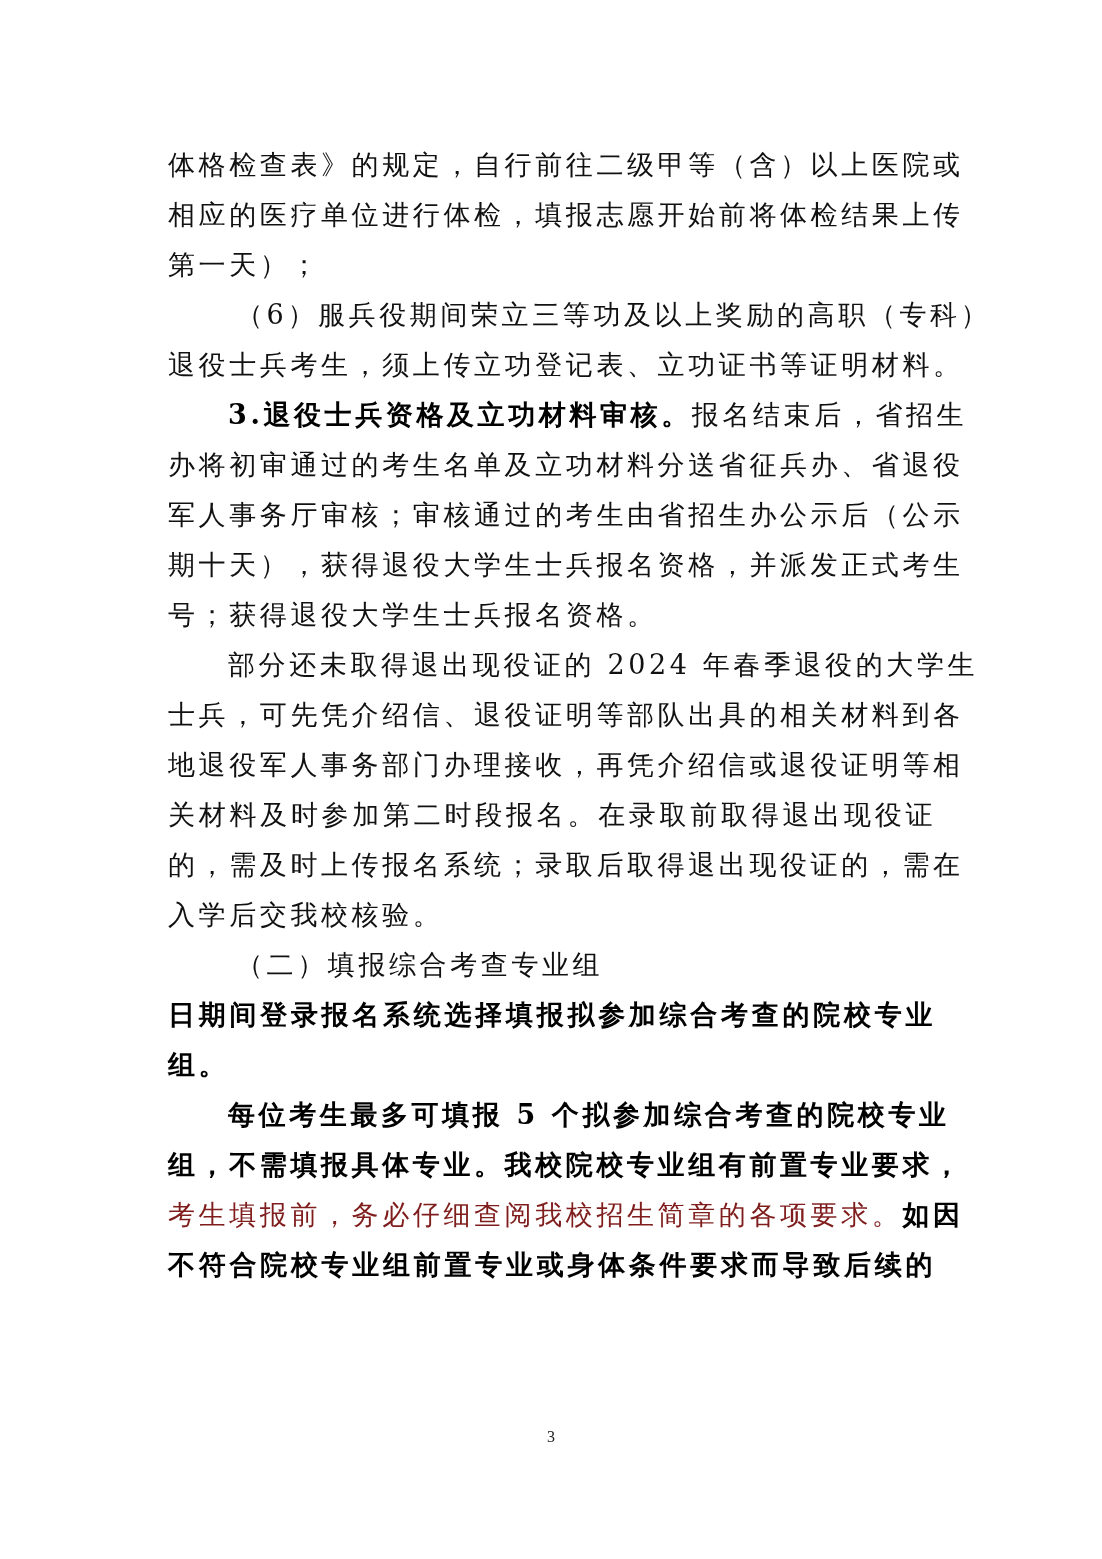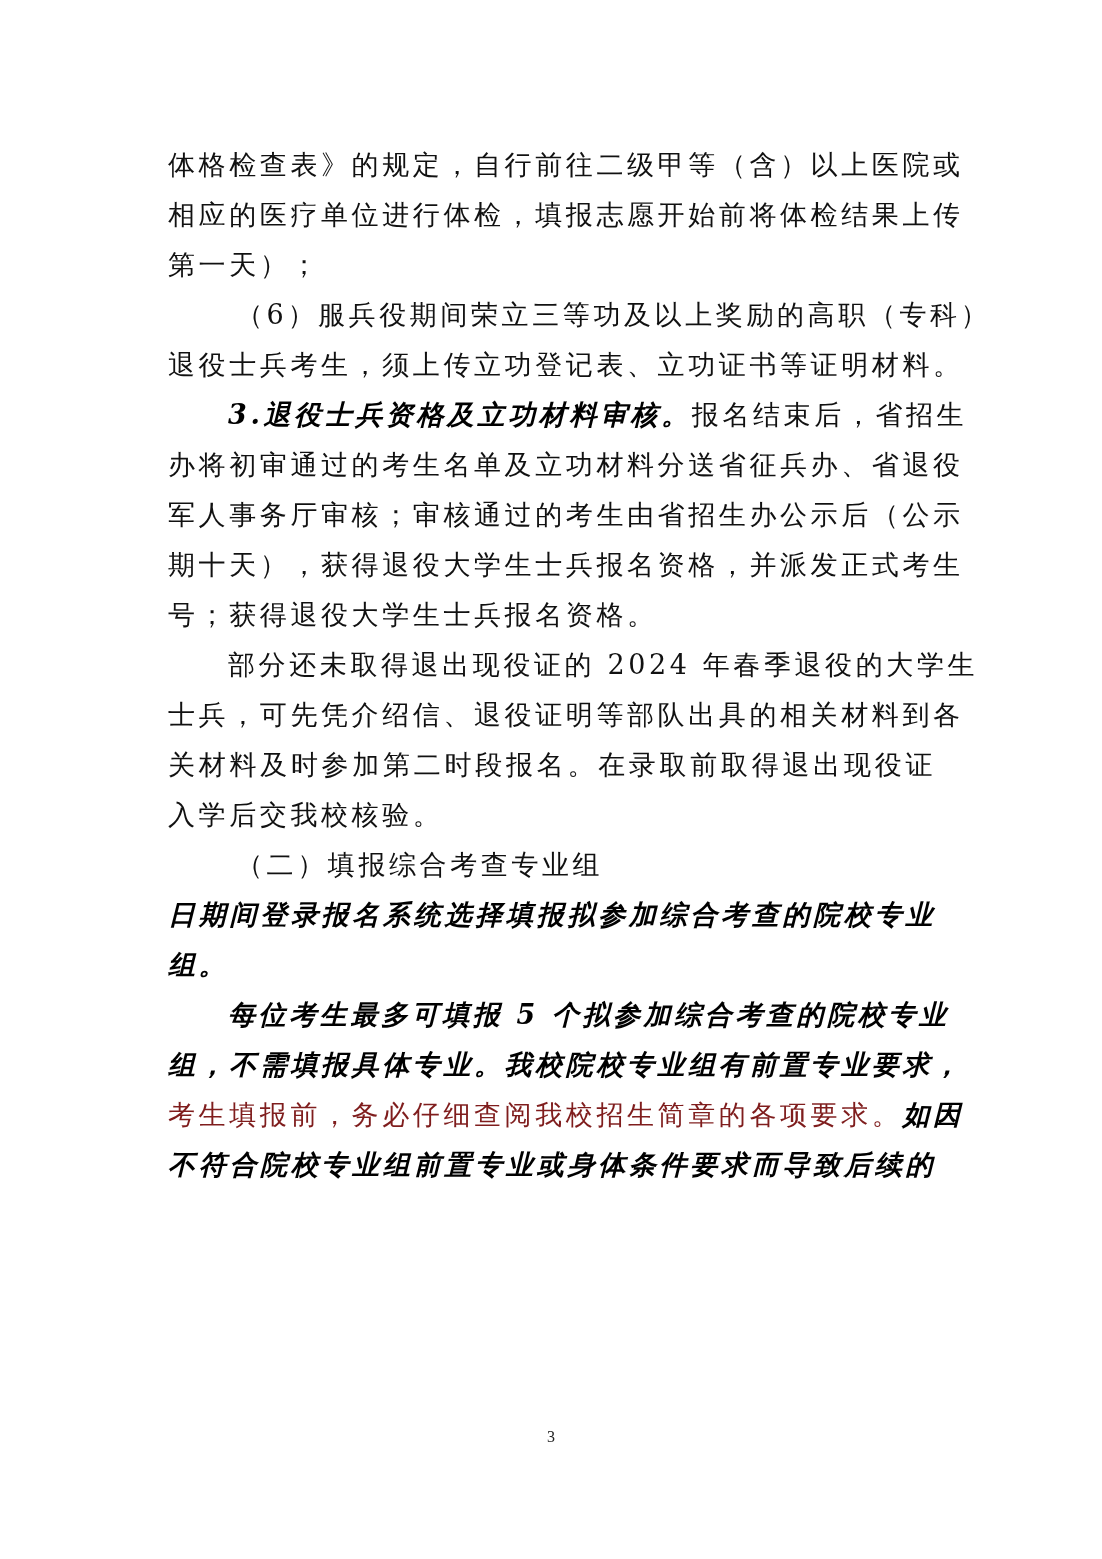--- a/index.html
+++ b/index.html
@@ -35,21 +35,20 @@
     }
     .indent {
       padding-left: 60px;
     }
     .indent-sub {
       padding-left: 68px;
     }
     .bold {
       font-weight: bold;
       color: #000000;
-      font-style: italic;
     }
     .gray {
       color: #7f1d1d;
     }
     .page-number {
       position: absolute;
       top: 1428px;
       left: 0;
       width: 1102px;
       text-align: center;
@@ -78,21 +77,23 @@
     <div class="line indent"><span class="bold">3.退役士兵资格及立功材料审核。</span><span>报名结束后，省招生</span></div>
     <div class="line">办将初审通过的考生名单及立功材料分送省征兵办、省退役</div>
     <div class="line">军人事务厅审核；审核通过的考生由省招生办公示后（公示</div>
     <div class="line">期十天），获得退役大学生士兵报名资格，并派发正式考生</div>
     <div class="line last">号；获得退役大学生士兵报名资格。</div>
   </div>
 
   <div>
     <div class="line indent">部分还未取得退出现役证的 2024 年春季退役的大学生</div>
     <div class="line">士兵，可先凭介绍信、退役证明等部队出具的相关材料到各</div>
+    <div class="line">地退役军人事务部门办理接收，再凭介绍信或退役证明等相</div>
     <div class="line">关材料及时参加第二时段报名。在录取前取得退出现役证</div>
+    <div class="line">的，需及时上传报名系统；录取后取得退出现役证的，需在</div>
     <div class="line last">入学后交我校核验。</div>
   </div>
 
   <div class="line last indent-sub">（二）填报综合考查专业组</div>
 
   <div class="bold">
     <div class="line">日期间登录报名系统选择填报拟参加综合考查的院校专业</div>
     <div class="line last">组。</div>
   </div>
 

